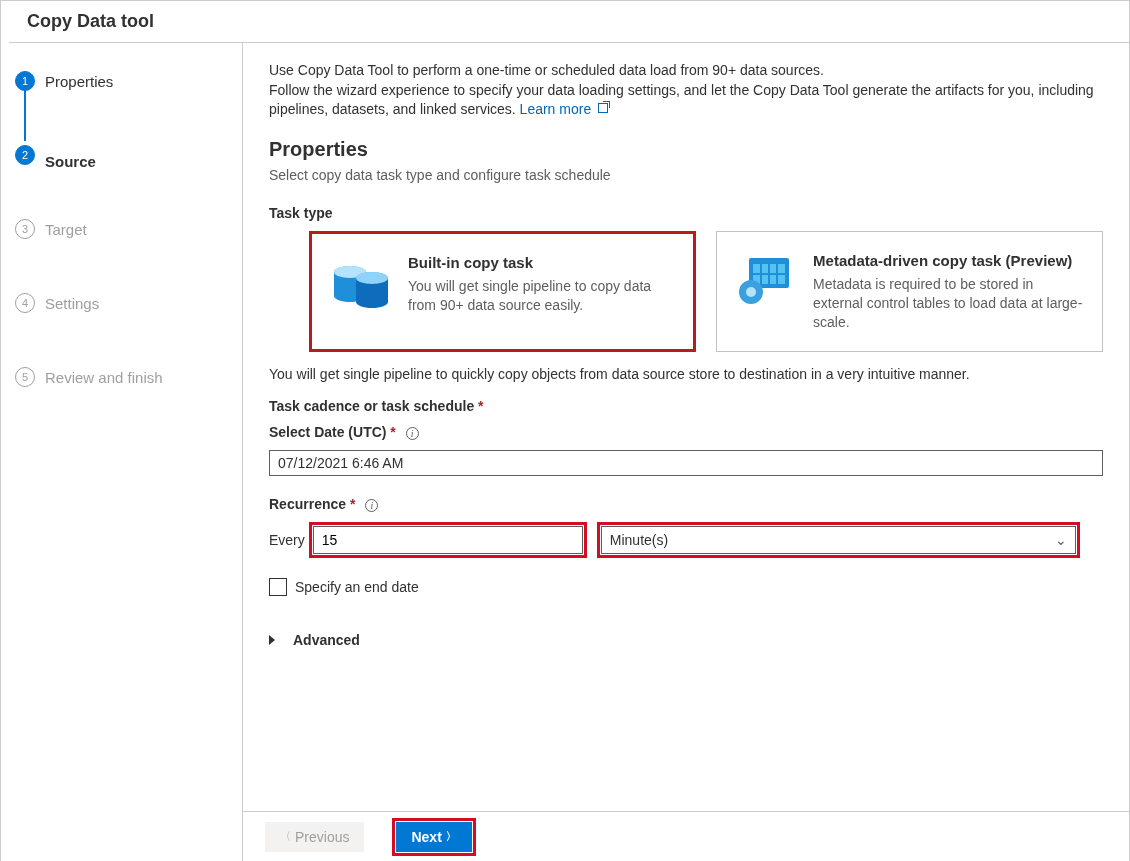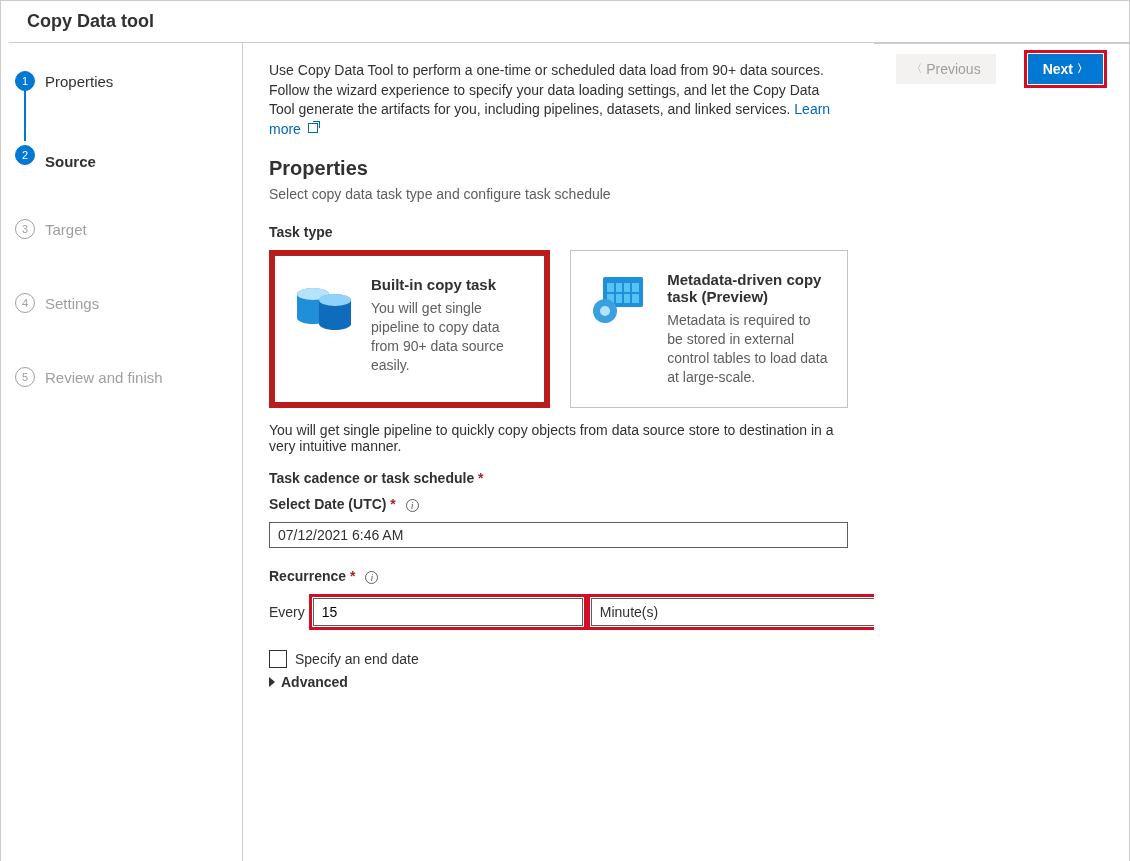--- a/index.html
+++ b/index.html
@@ -60,21 +60,21 @@
     position: absolute;
     left: 9px;
     top: 20px;
     width: 2px;
     height: 54px;
     background: #0078d4;
   }
   .main {
     flex: 1;
     display: flex;
-    flex-direction: row;
+    flex-direction: column;
     overflow: hidden;
   }
   .content {
     padding: 18px 26px 10px 26px;
     flex: 1;
     overflow: auto;
   }
   .intro { color: #323130; line-height: 1.4; }
   .intro a { color: #0067b8; text-decoration: none; }
   .ext-icon { display:inline-block; border:1px solid #0067b8; width:10px; height:10px; position:relative; margin-left:3px; vertical-align:1px;}
@@ -85,21 +85,21 @@
   .required::after { content: " *"; color: #a4262c; }
   .cards { display: flex; gap: 20px; margin-bottom: 14px; }
   .card {
     width: 395px;
     border: 1px solid #c3c3c3;
     padding: 20px 18px 20px 16px;
     display: flex;
     gap: 16px;
     cursor: pointer;
   }
-  .card.selected { border: 6px solid #b91c1c; }
+  .card.selected { border: 3px solid #b91c1c; margin-left: 40px; }
   .card-icon { width: 64px; height: 58px; flex-shrink: 0; }
   .card-title { font-weight: 600; font-size: 15px; margin-bottom: 6px; }
   .card-desc { color: #605e5c; font-size: 14px; line-height: 1.35; }
   .hint { margin: 10px 0 16px 0; }
   .radios { display: flex; gap: 22px; align-items: center; margin-bottom: 20px;}
   .radio {
     display: flex; align-items: center; gap: 6px; cursor: pointer;
   }
   .radio-dot {
     width: 18px; height: 18px; border-radius: 50%;
@@ -133,21 +133,21 @@
     width: 475px; height: 28px; border: 1px solid #605e5c;
     padding: 2px 8px; font-size: 14px; background: #fff;
     display:flex; align-items:center; justify-content:space-between;
   }
   .rec-hl { border: 3px solid #d40d25; padding: 1px; display:inline-block; }
   .rec-gap { width: 10px; }
   .checkbox-row { display:flex; align-items:center; gap: 8px; margin-top: 18px;}
   .checkbox {
     width: 18px; height: 18px; border: 1px solid #323130; background:#fff;
   }
-  .adv { margin-top: 6px; display:flex; align-items:center; gap: 6px; font-weight:600; cursor:pointer;}
+  .adv { margin-top: 36px; display:flex; align-items:center; gap: 18px; font-weight:600; cursor:pointer;}
   .adv .tri { width:0; height:0; border-left:6px solid #323130; border-top:5px solid transparent; border-bottom:5px solid transparent; }
   .footer {
     border-top: 1px solid #ccc;
     height: 50px;
     display: flex;
     align-items: center;
     padding: 0 22px;
     gap: 28px;
   }
   .btn {

